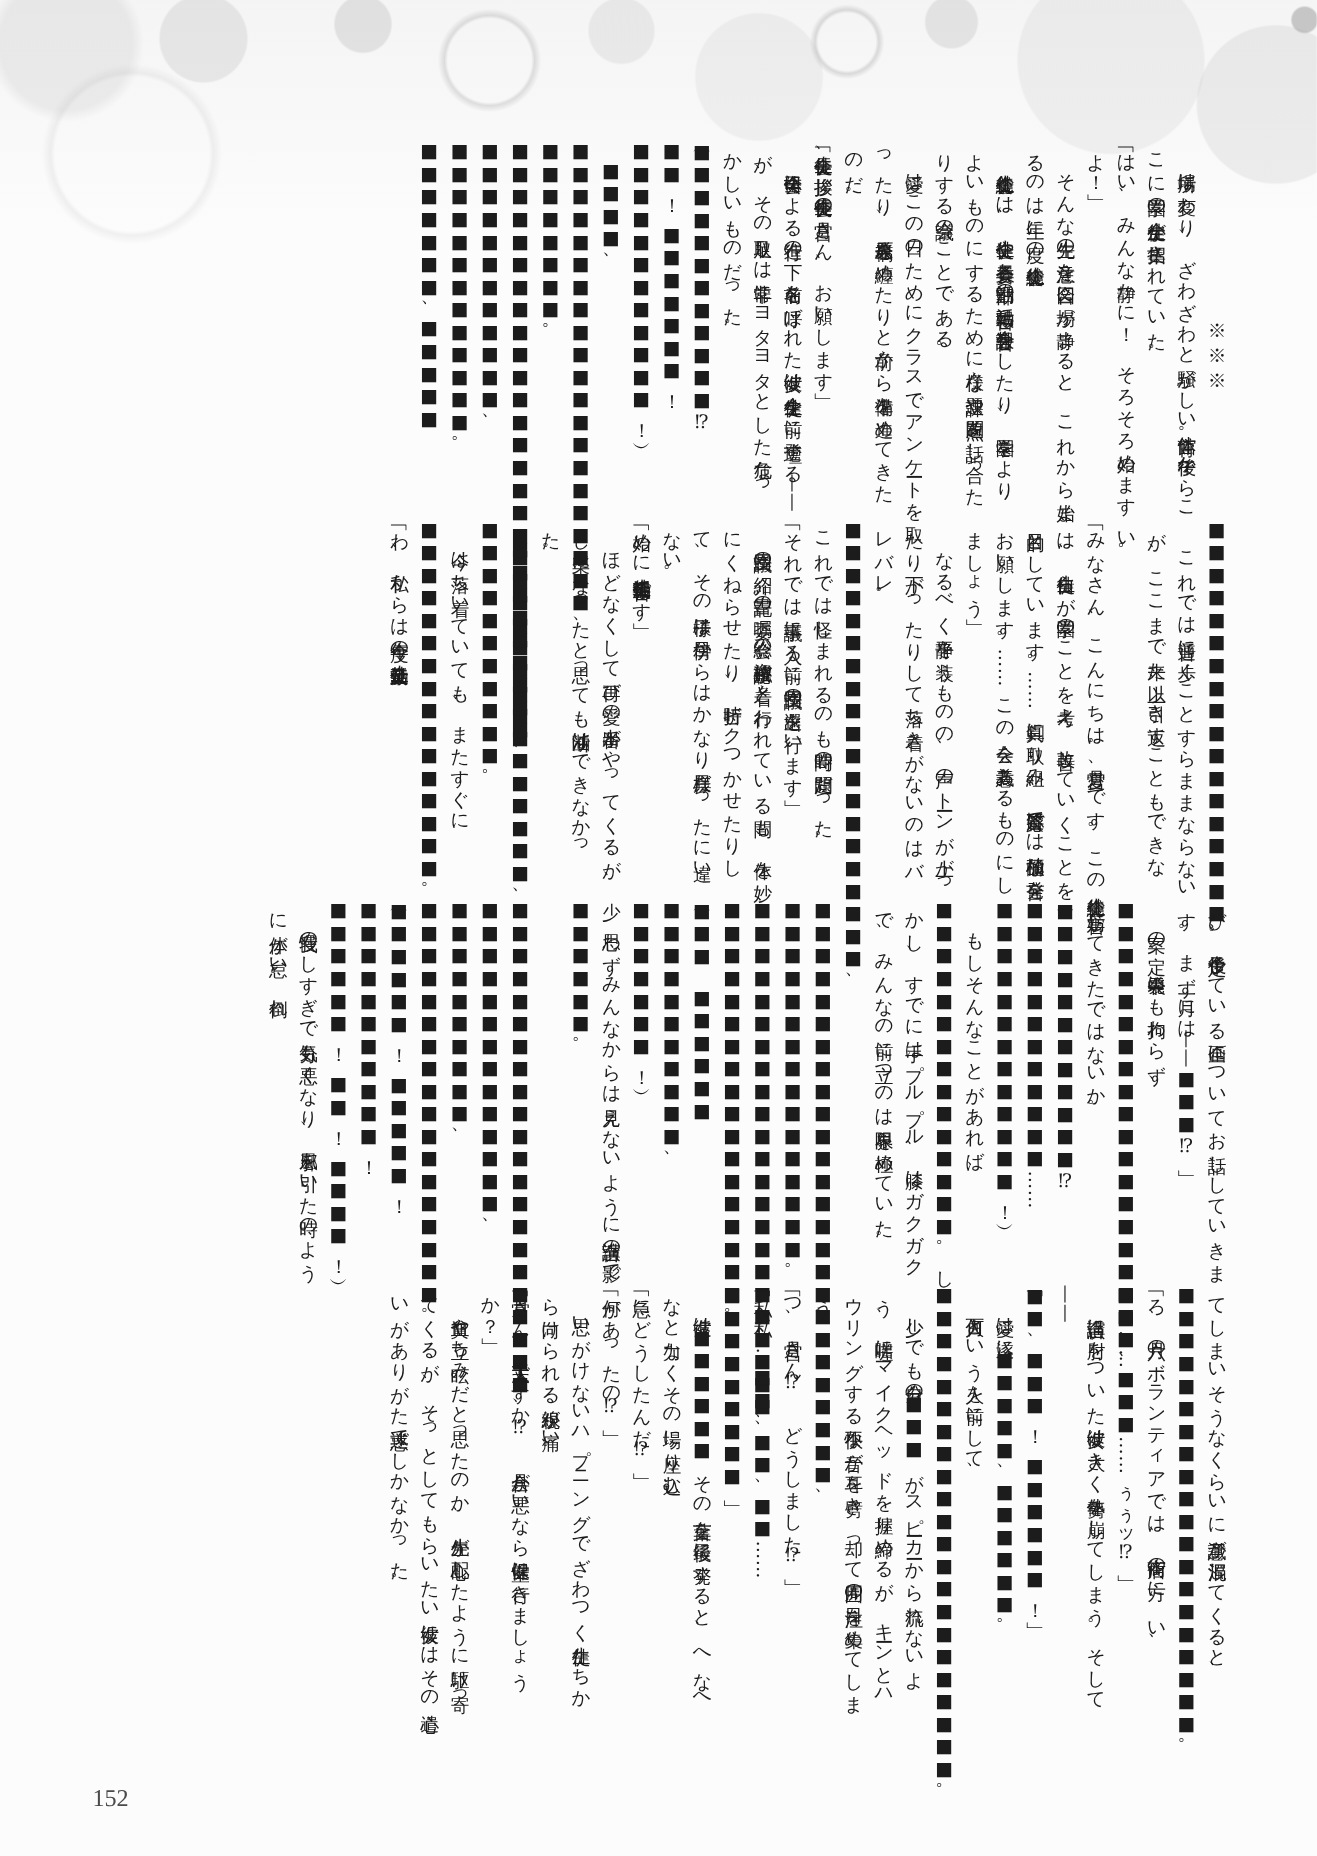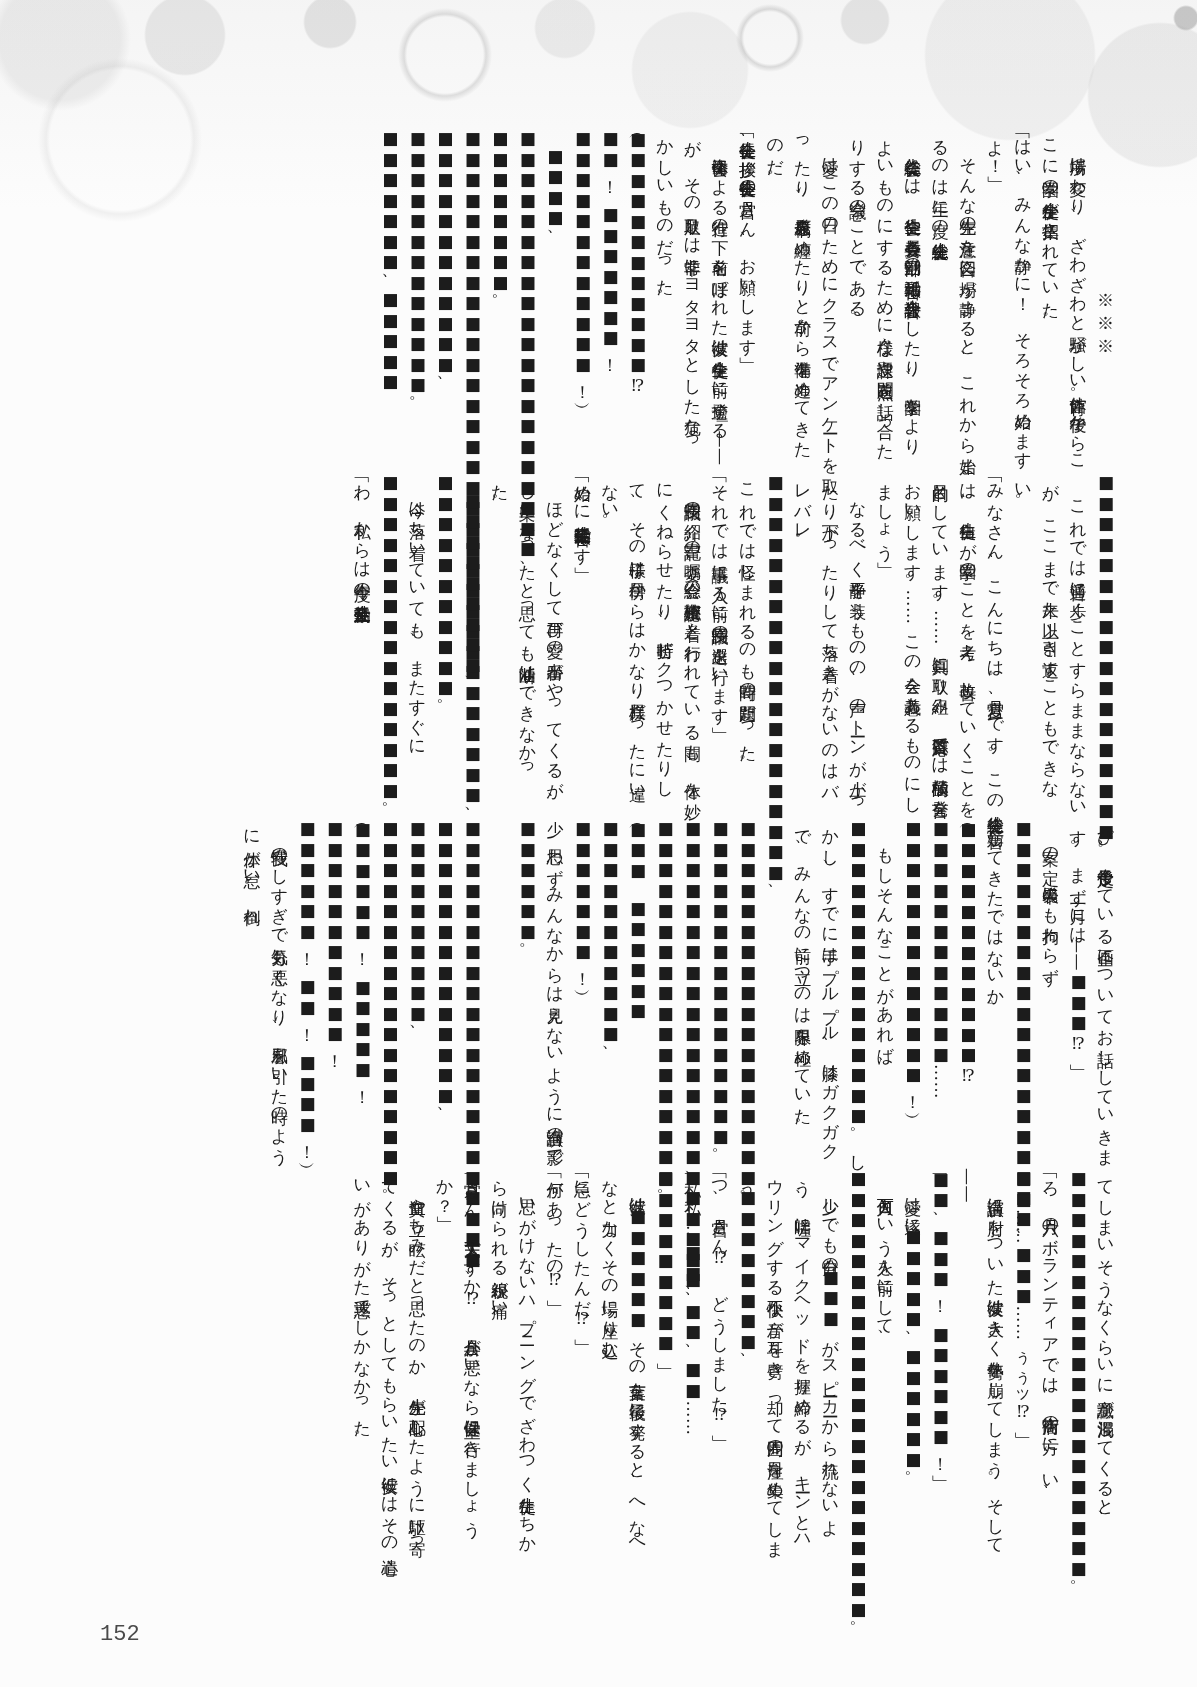--- a/index.html
+++ b/index.html
@@ -32,22 +32,22 @@
     writing-mode:vertical-rl;text-orientation:mixed;
     font-size:17px;line-height:1.62;letter-spacing:.5px;
   }
   .band p{margin:0;padding:0;}
   #band1{top:128px;height:338px;}
   #band2{top:472px;height:338px;}
   #band3{top:818px;height:346px;}
   #band4{top:1168px;height:390px;}
   .divider{text-indent:9em;margin-left:16px;letter-spacing:6px;}
   .page-number{
-    position:absolute;left:100px;top:1622px;
-    font-family:Liberation Mono, monospace;
+    position:absolute;left:84px;top:1622px;
+    font-family:Liberation Serif, serif;
     font-size:22px;color:#4a4a4a;
   }
 </style>
 </head>
 <body>
 
 <div class="bokeh"></div>
 
 <div id="band1" class="band">
     <p class="divider">※※※</p>

